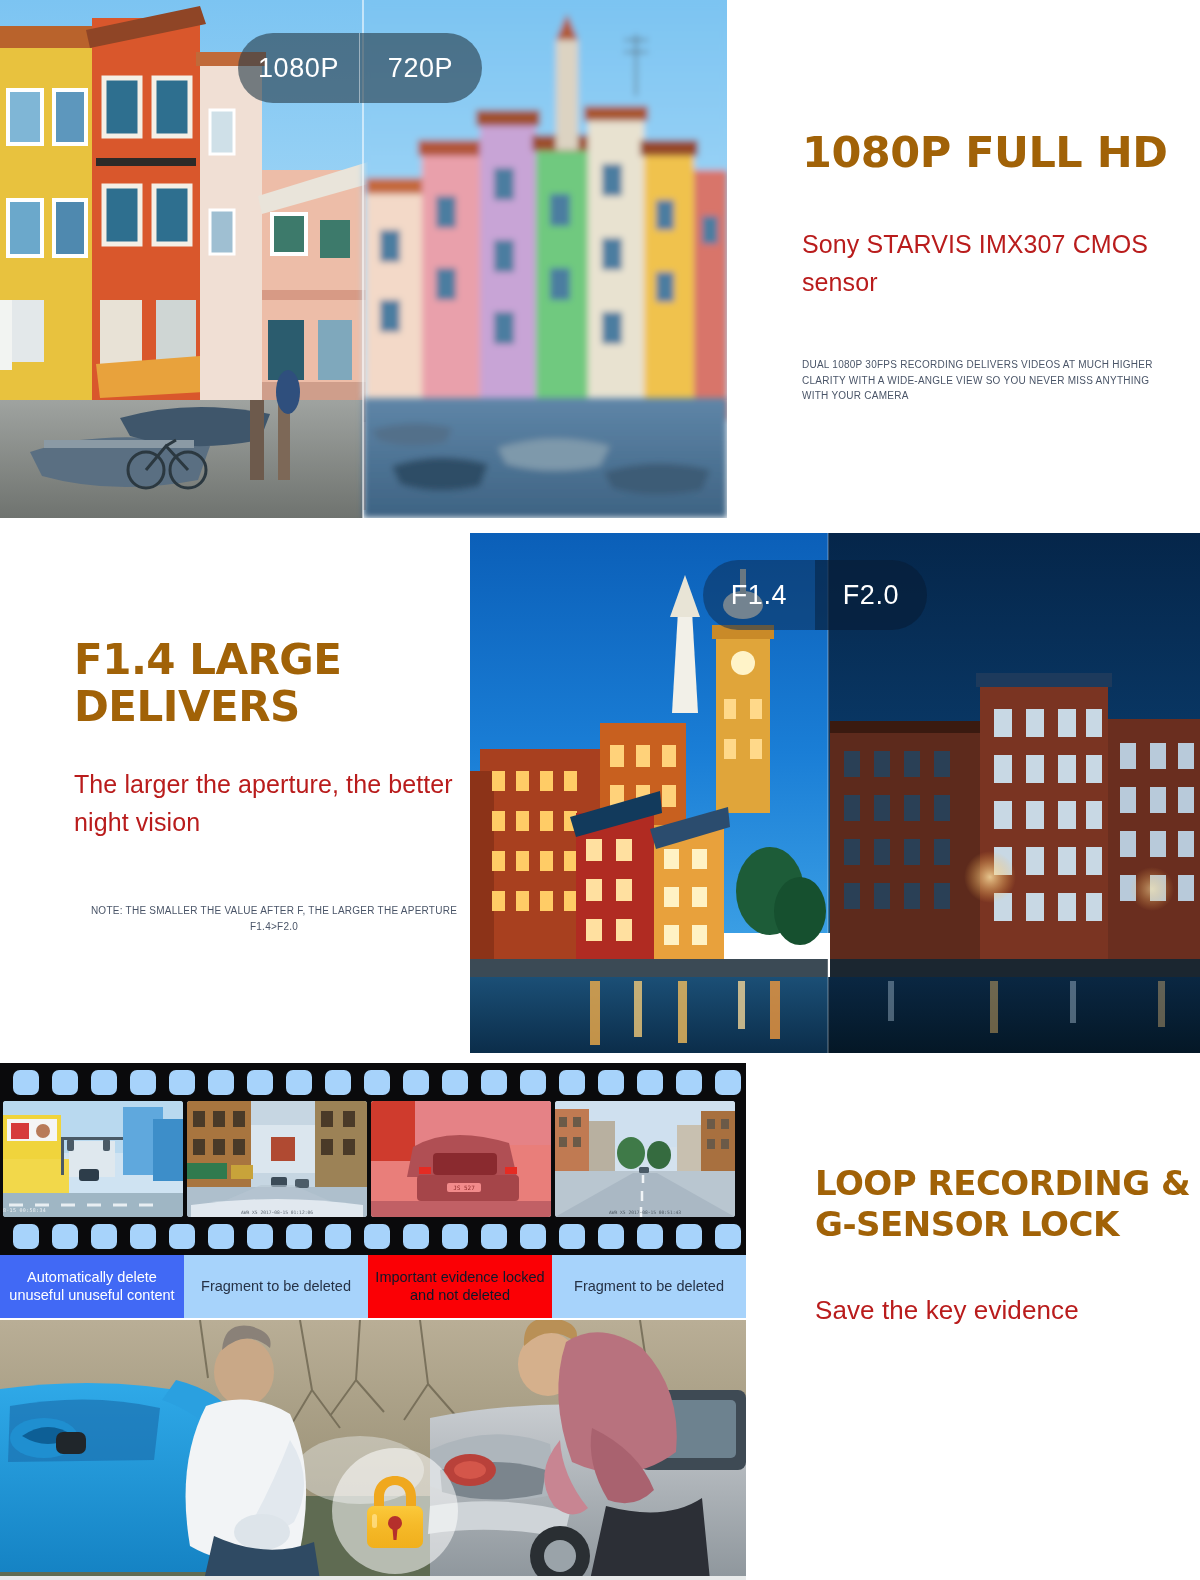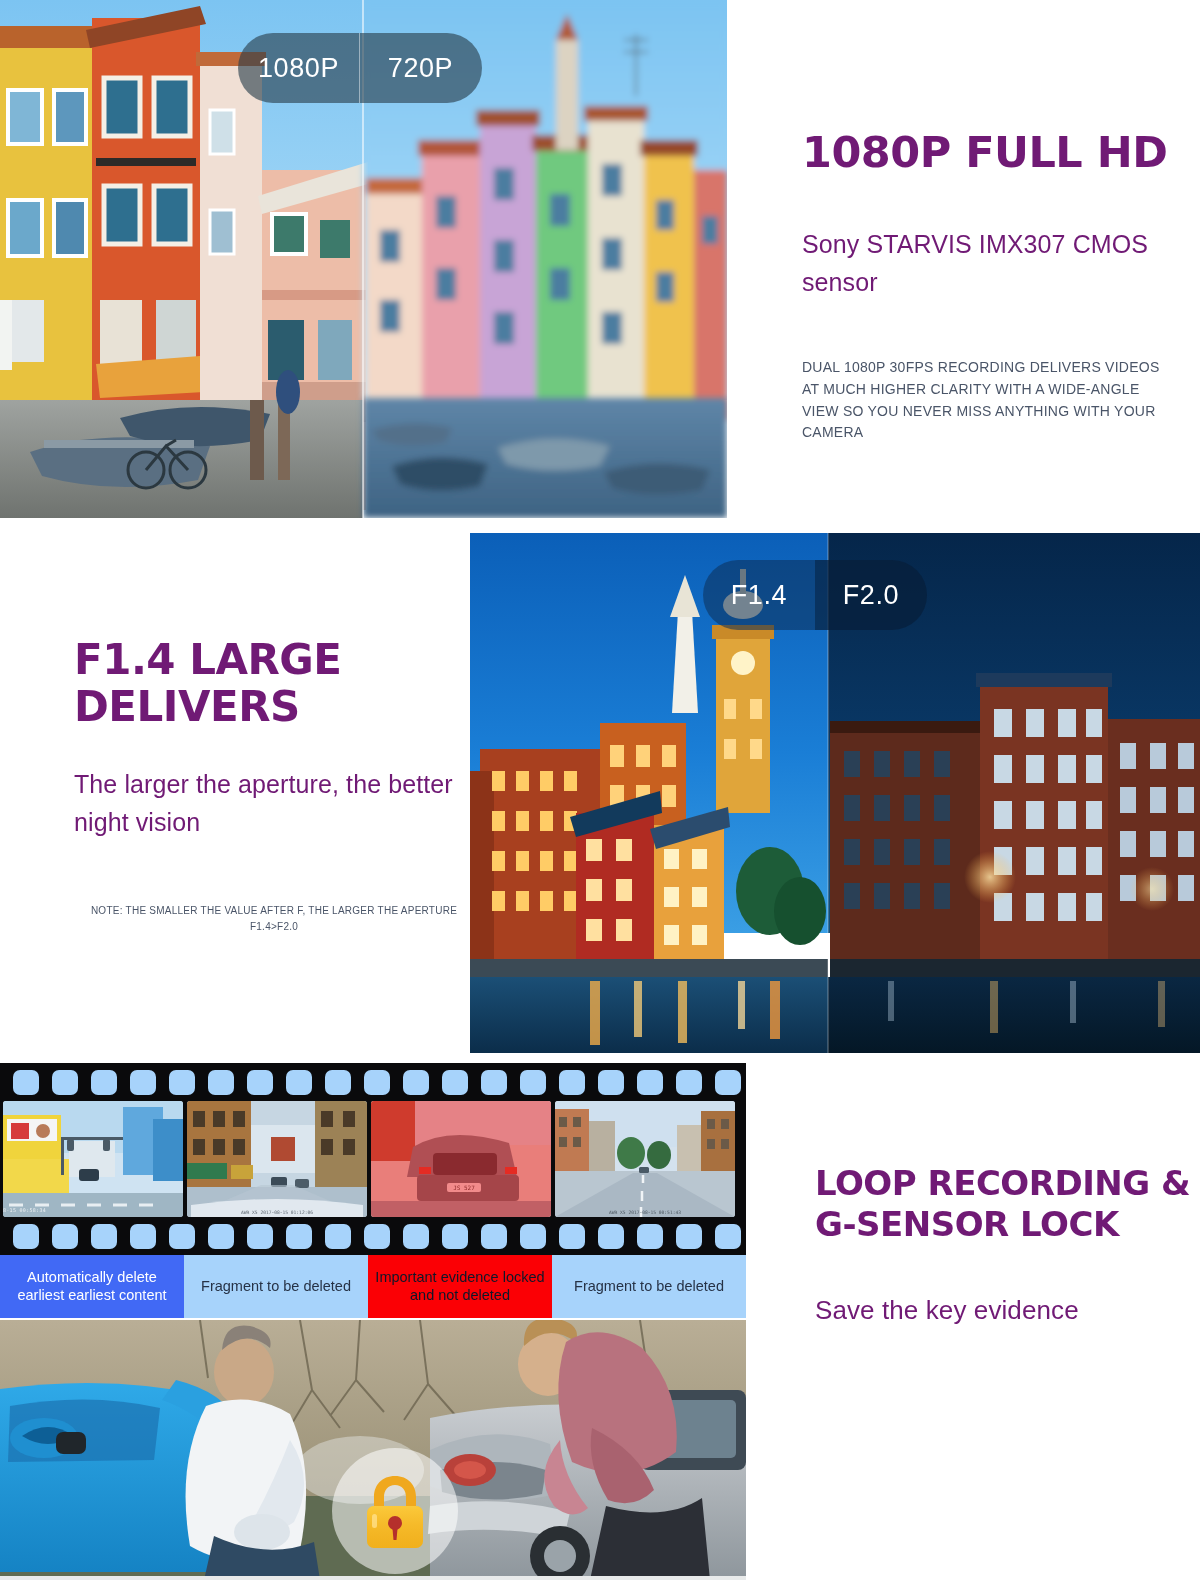--- a/index.html
+++ b/index.html
@@ -8,33 +8,33 @@
 
   .page { position:relative; width:1200px; height:1580px; background:#fff;text-decoration:underline; }
 
   
   .headline {
     font-family:"DejaVu Sans", sans-serif;
     font-weight:bold;
     font-size:42px;
     line-height:1.12;
     letter-spacing:-0.5px;
-    color:#701a75;
+    color:#a16207;
   }
   .subhead {
     font-family:"Liberation Sans", sans-serif;
     font-size:25px;
     line-height:1.5;
-    color:#701a75;
+    color:#b91c1c;
     font-weight:400;
     letter-spacing:0.1px;
   }
   .fineprint {
     font-family:"Liberation Sans", sans-serif;
-    font-size:14px;
+    font-size:10px;
     line-height:1.55;
     color:#4a5568;
     letter-spacing:0.25px;
   }
 
   
   .pill {
     position:absolute;
     display:flex;
     align-items:stretch;
@@ -643,21 +643,21 @@
           <span class="hole"></span>
         <span class="hole"></span>
           <span class="hole"></span>
         <span class="hole"></span>
           <span class="hole"></span>
         <span class="hole"></span>
       </div>
     </div>
 
     <div class="captions">
-      <div class="cap" style="width:184px;background:#4169f5;color:#ffffff;">Automatically delete earliest earliest content</div>
+      <div class="cap" style="width:184px;background:#4169f5;color:#ffffff;">Automatically delete unuseful unuseful content</div>
       <div class="cap" style="width:184px;background:#a7d3fb;color:#263246;">Fragment to be deleted</div>
       <div class="cap" style="width:184px;background:#fb0005;color:#0f172a;">Important evidence locked and not deleted</div>
       <div class="cap" style="width:194px;background:#a7d3fb;color:#263246;">Fragment to be deleted</div>
     </div>
   </div>
 
   <div class="sec3-photo">
     <svg width="746" height="260" viewBox="0 0 746 260" preserveAspectRatio="none" aria-hidden="true">
       <defs>
         <linearGradient id="bgTrees" x1="0" y1="0" x2="0" y2="1">

